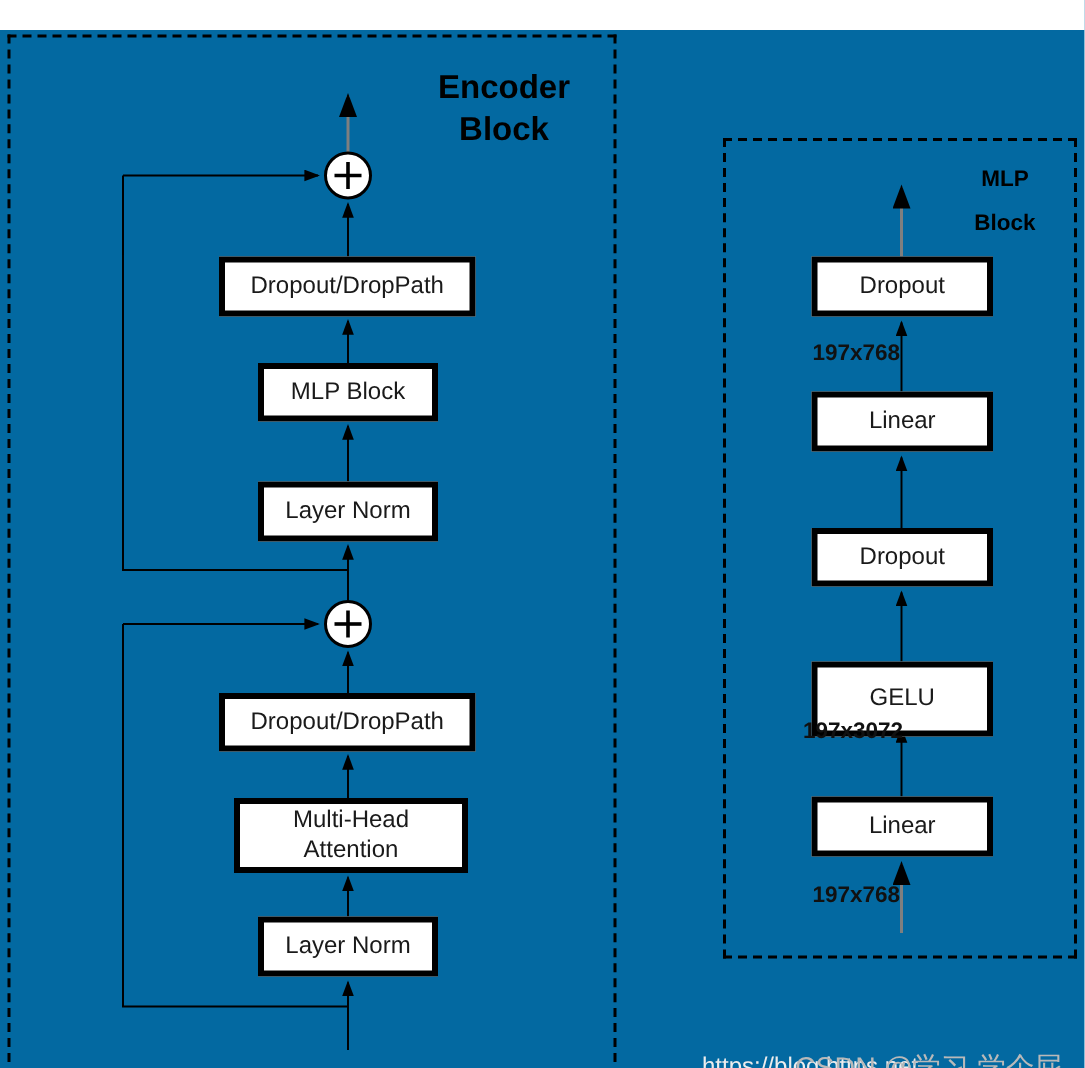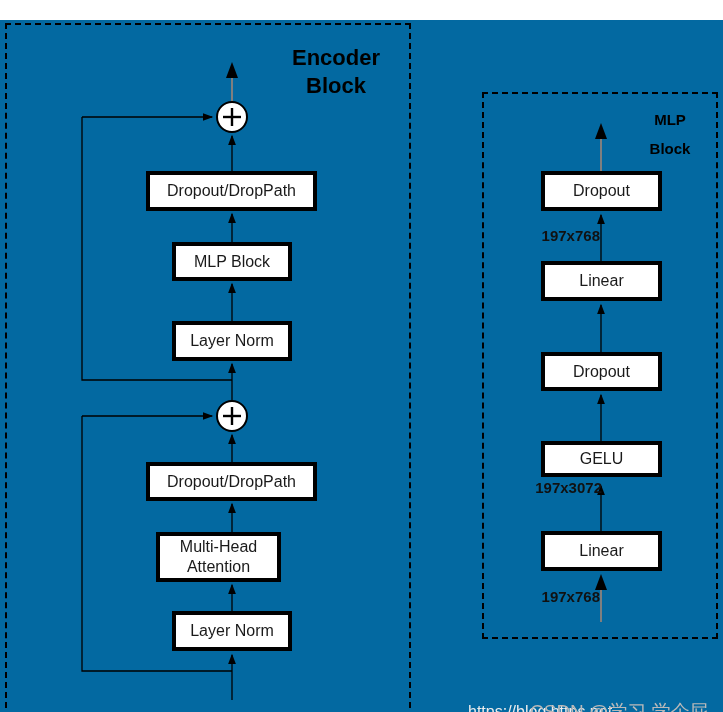--- a/index.html
+++ b/index.html
@@ -41,27 +41,27 @@
     align-items: center;
     justify-content: center;
     text-align: center;
     white-space: pre-line;
   }
   
   #node-dp1 { left: 146px; top: 151px; width: 171px; height: 40px; }
   #node-mlp { left: 172px; top: 222px; width: 120px; height: 39px; }
   #node-ln1 { left: 172px; top: 301px; width: 120px; height: 40px; }
   #node-dp2 { left: 146px; top: 442px; width: 171px; height: 39px; }
-  #node-mha { left: 156px; top: 512px; width: 125px; height: 50px; }
+  #node-mha { left: 156px; top: 512px; width: 156px; height: 50px; }
   #node-ln2 { left: 172px; top: 591px; width: 120px; height: 40px; }
   
   #node-do-top  { left: 541px; top: 151px; width: 121px; height: 40px; }
   #node-lin-top { left: 541px; top: 241px; width: 121px; height: 40px; }
   #node-do-mid  { left: 541px; top: 332px; width: 121px; height: 39px; }
-  #node-gelu    { left: 541px; top: 421px; width: 121px; height: 36px; }
+  #node-gelu    { left: 541px; top: 421px; width: 121px; height: 50px; }
   #node-lin-bot { left: 541px; top: 511px; width: 121px; height: 40px; }
   .dim-label {
     position: absolute;
     width: 90px;
     text-align: right;
     font-weight: bold;
     font-size: 15px;
     color: #111111;
   }
   #dim-output { left: 510px; top: 207px; }

